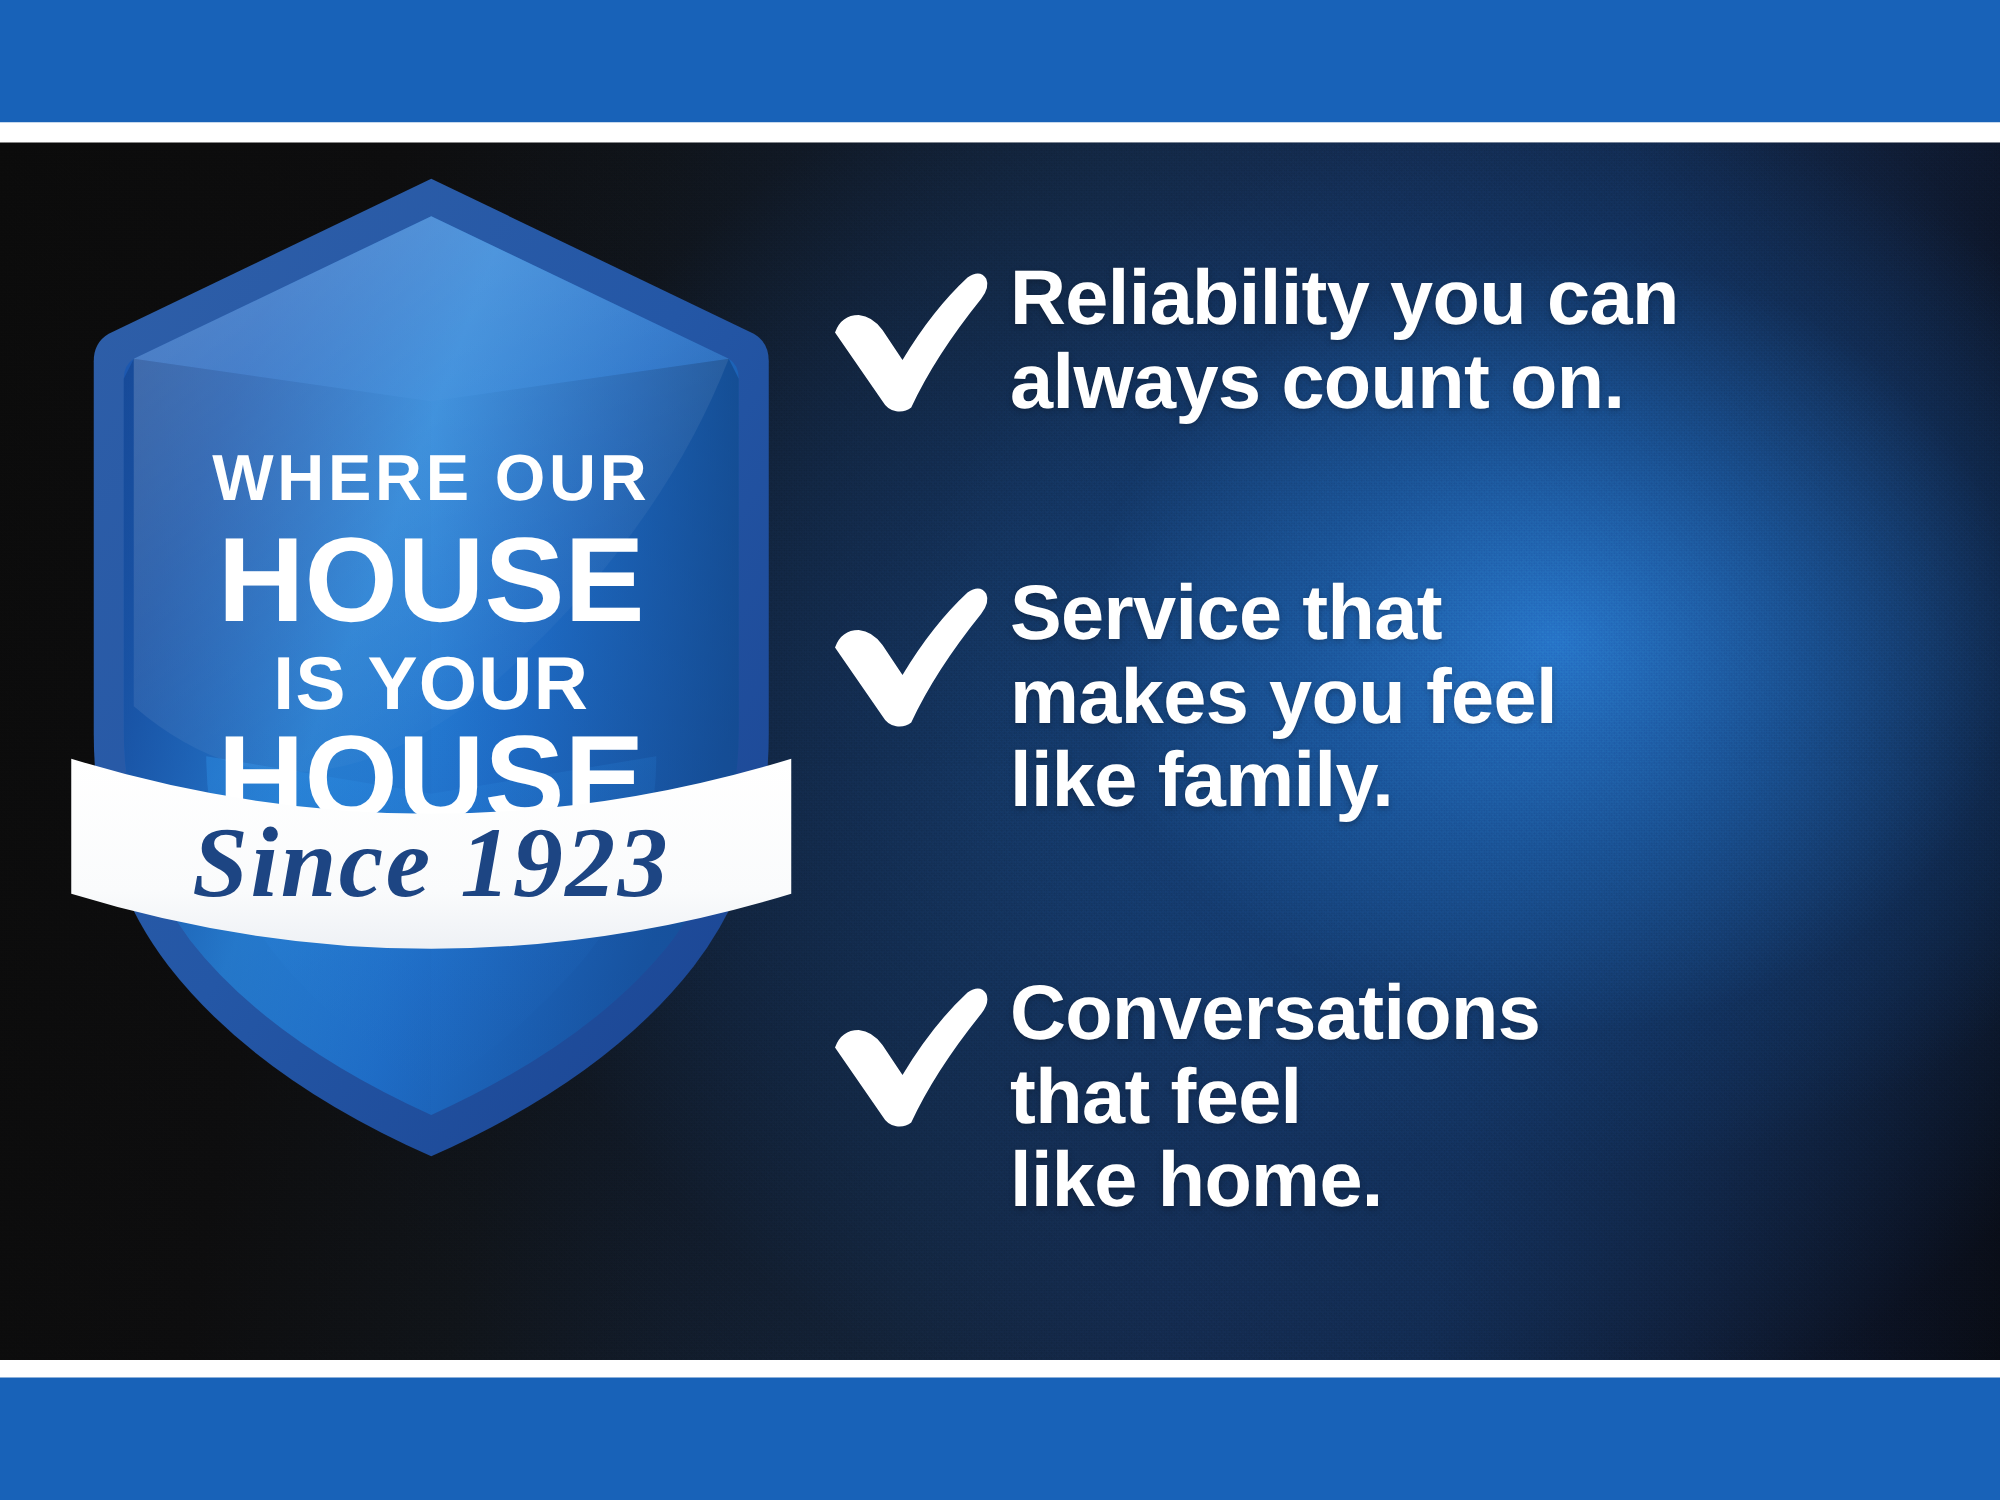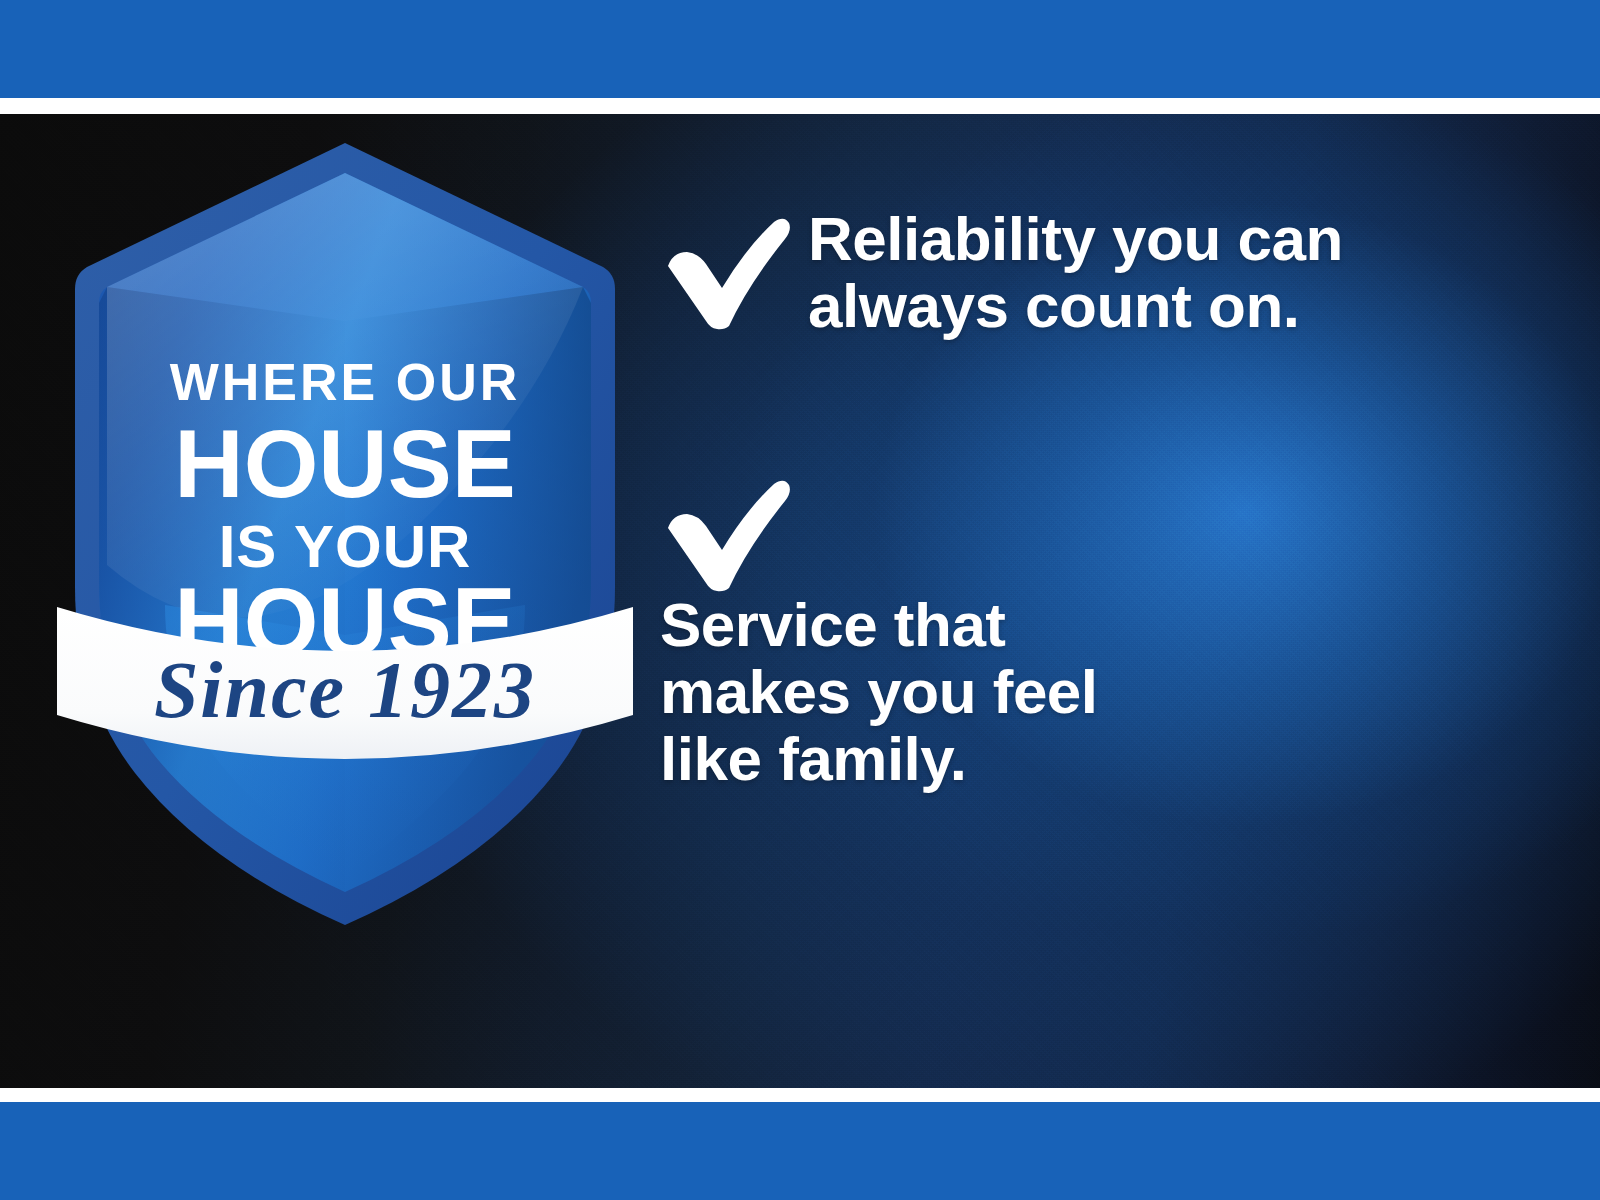--- a/index.html
+++ b/index.html
@@ -123,21 +123,21 @@
     width: 900px;
     height: 974px;
   }
   .benefit {
     position: absolute;
     left: 0;
     display: flex;
     align-items: flex-start;
   }
   .benefit-1 { top: 92px; }
-  .benefit-2 { top: 354px; flex-direction: column; }
+  .benefit-2 { top: 344px; }
   .benefit-3 { top: 664px; }
 
   .check-icon {
     flex: 0 0 auto;
     width: 132px;
     height: 118px;
     margin-right: 16px;
     margin-top: 6px;
   }
   .check-icon svg { display: block; width: 132px; height: 118px; }
@@ -276,19 +276,31 @@
           <path d="M 8 54 Q 13 40 27 40 Q 38 41 46 52 L 62 76 Q 86 36 114 10
                    Q 124 3 129 11 Q 132 18 125 27 Q 88 73 69 114 Q 64 118 57 117
                    Q 50 116 46 109 Z" fill="#ffffff"></path>
         </svg>
       </span>
       <span class="benefit-text">Service that
 makes you feel
 like family.</span>
     </div>
 
+    <div class="benefit benefit-3">
+      <span class="check-icon">
+        <svg viewBox="0 0 132 118" xmlns="http://www.w3.org/2000/svg">
+          <path d="M 8 54 Q 13 40 27 40 Q 38 41 46 52 L 62 76 Q 86 36 114 10
+                   Q 124 3 129 11 Q 132 18 125 27 Q 88 73 69 114 Q 64 118 57 117
+                   Q 50 116 46 109 Z" fill="#ffffff"></path>
+        </svg>
+      </span>
+      <span class="benefit-text">Conversations
+that feel
+like home.</span>
+    </div>
 
   </div>
 
   <div class="gap gap-bottom"></div>
   <div class="bar bar-bottom"></div>
 
 </div>
 
 </body></html>

